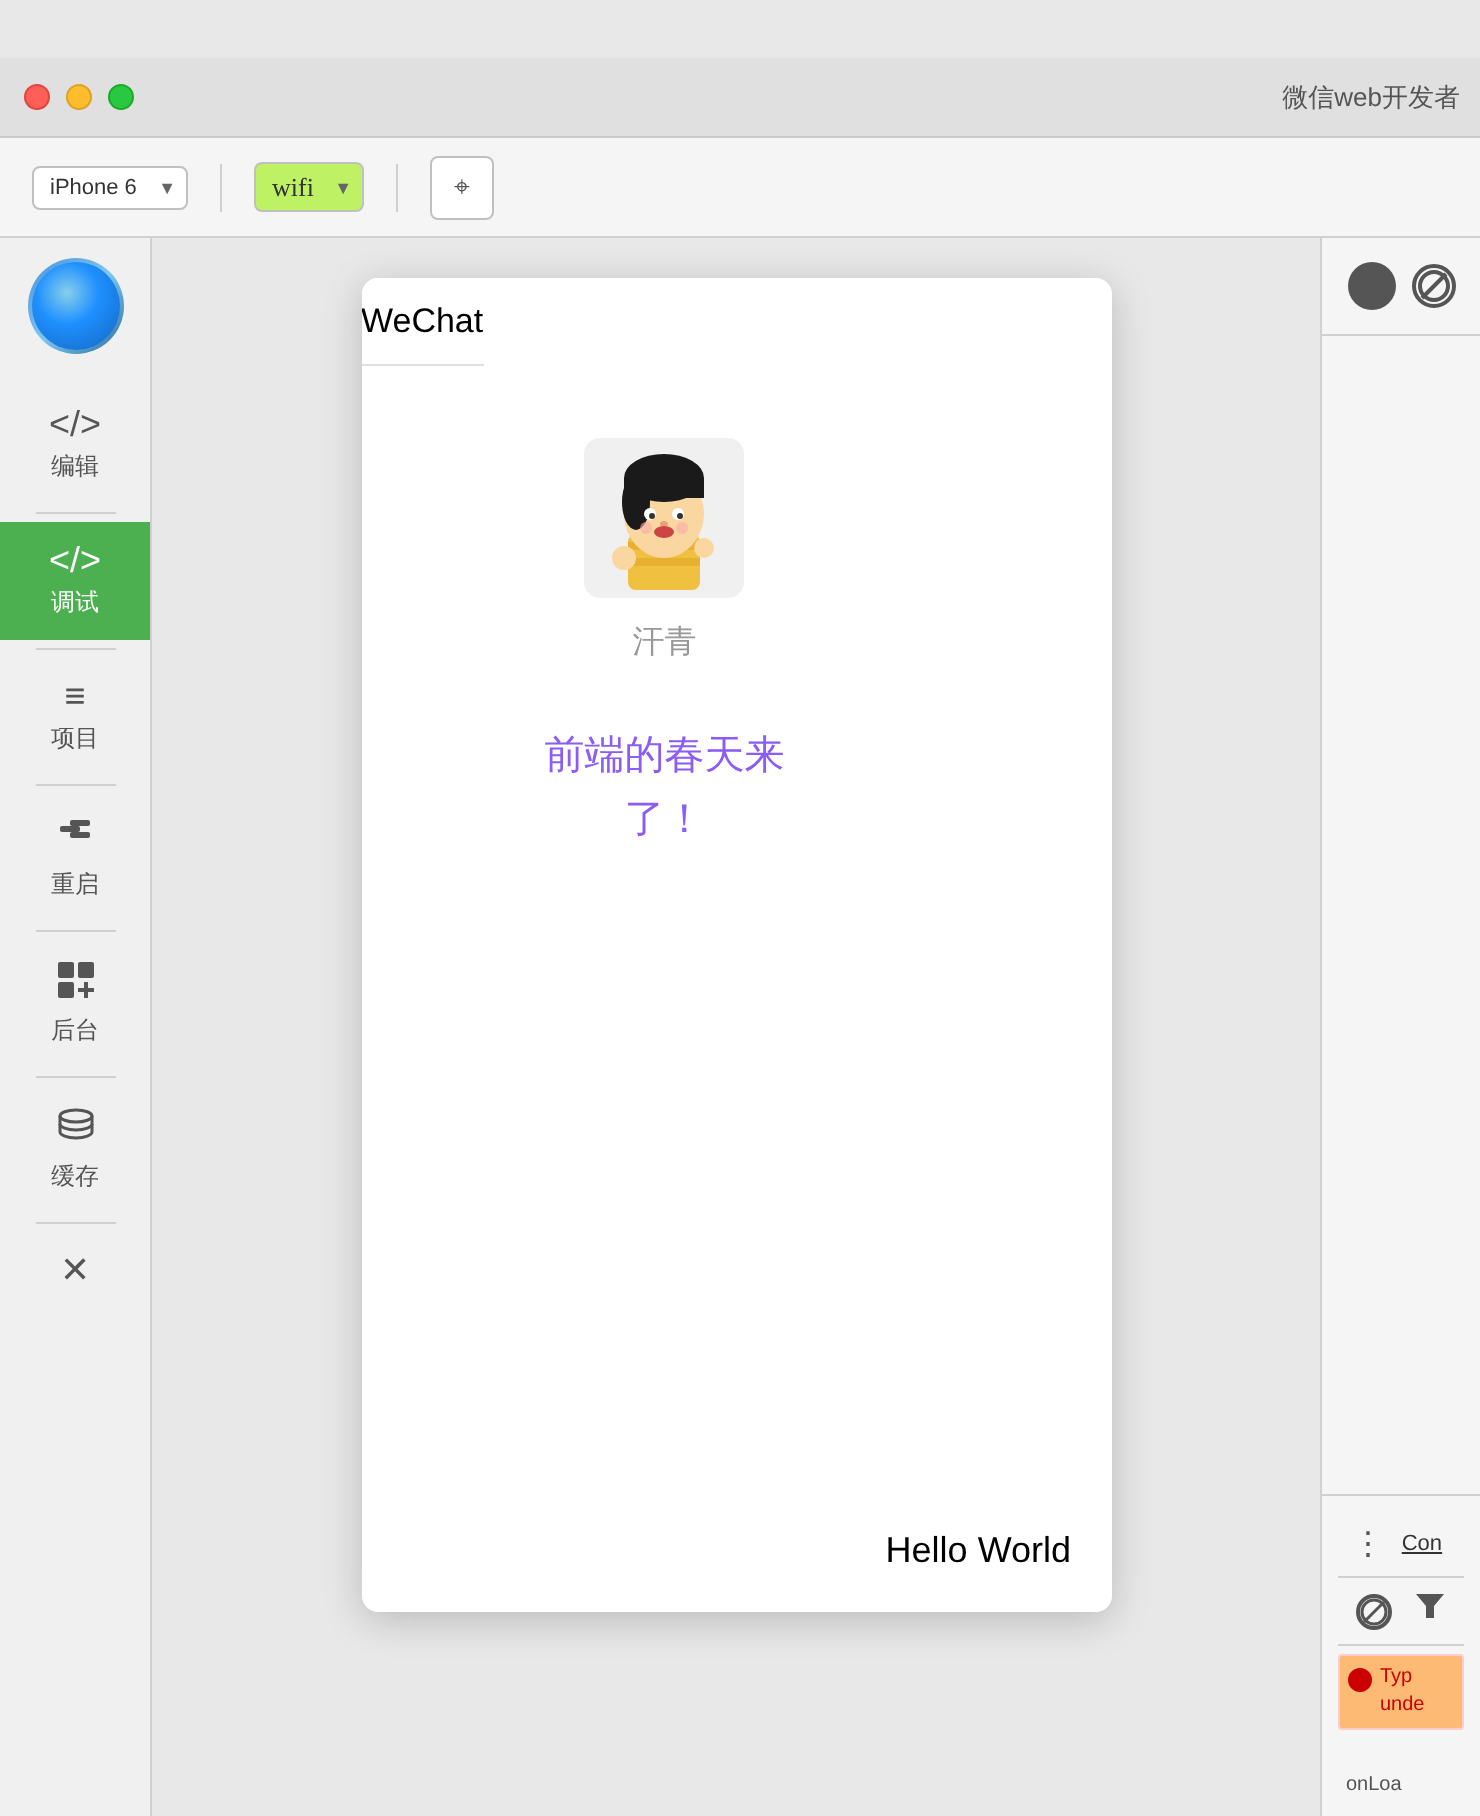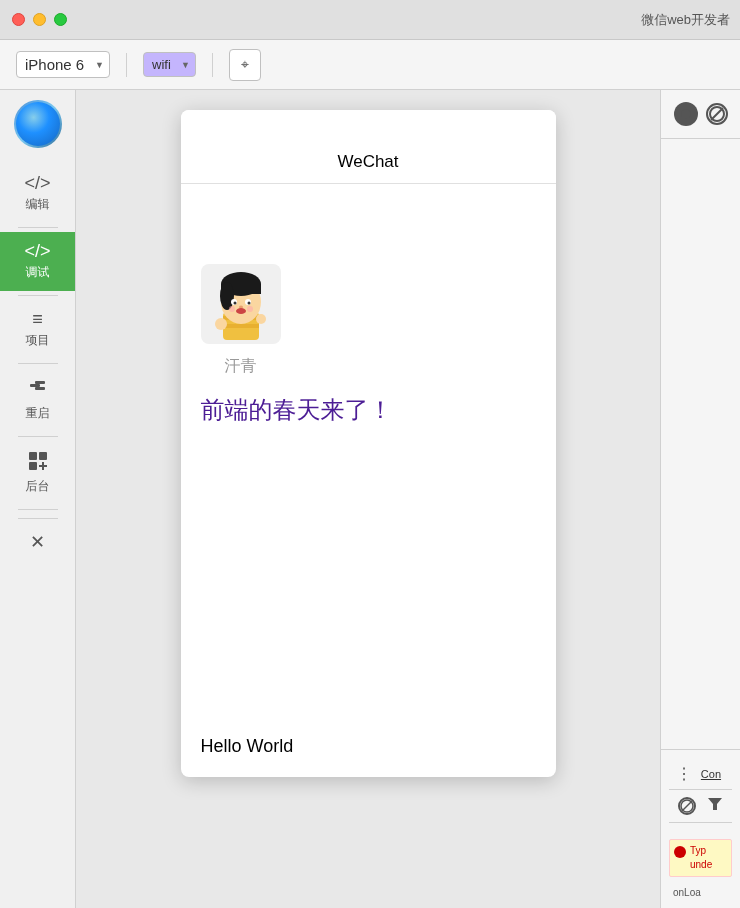--- a/index.html
+++ b/index.html
@@ -16,20 +16,21 @@
     
     .titlebar {
       height: 40px;
       background: #e0e0e0;
       display: flex;
       align-items: center;
       padding: 0 12px;
       flex-shrink: 0;
       border-bottom: 1px solid #c8c8c8;
       position: relative;
+      margin-top: 29px;
     }
     .titlebar-buttons {
       display: flex;
       gap: 8px;
       align-items: center;
     }
     .tb-btn {
       width: 13px;
       height: 13px;
       border-radius: 50%;
@@ -59,21 +60,21 @@
       align-items: center;
       padding: 0 16px;
       gap: 8px;
       flex-shrink: 0;
     }
     .device-select {
       background: white;
       border: 1px solid #c0c0c0;
       border-radius: 4px;
       padding: 4px 24px 4px 8px;
-      font-size: 15px;
+      font-size: 11px;
       color: #333;
       appearance: none;
       position: relative;
     }
     .select-wrapper {
       position: relative;
       display: inline-flex;
       align-items: center;
     }
     .select-wrapper::after {
@@ -97,27 +98,28 @@
     }
     .wifi-select-wrapper::after {
       content: "▼";
       font-size: 9px;
       color: #666;
       position: absolute;
       right: 6px;
       pointer-events: none;
     }
     .wifi-select {
-      background: #c4b5fd;
+      background: #bef264;
       border: 1px solid #c0c0c0;
       border-radius: 4px;
       padding: 4px 24px 4px 8px;
       font-size: 13px;
       color: #333;
       appearance: none;
+      font-family: Liberation Serif, serif;
     }
     .toolbar-icon-btn {
       width: 32px;
       height: 32px;
       display: flex;
       align-items: center;
       justify-content: center;
       border: 1px solid #c0c0c0;
       border-radius: 4px;
       background: white;
@@ -213,21 +215,20 @@
       background: #e8e8e8;
       overflow-y: auto;
     }
     .phone-frame {
       width: 375px;
       min-height: 667px;
       background: white;
       border-radius: 8px;
       box-shadow: 0 4px 20px rgba(0,0,0,0.2);
       display: flex;
-      flex-direction: column;
       overflow: hidden;
     }
     .phone-status-bar {
       height: 30px;
       background: white;
       display: flex;
       align-items: center;
       justify-content: center;
       border-bottom: none;
       flex-shrink: 0;
@@ -243,23 +244,23 @@
     }
     .phone-title-text {
       font-size: 17px;
       font-weight: 500;
       color: #000;
     }
     .phone-content {
       flex: 1;
       display: flex;
       flex-direction: column;
-      align-items: flex-start;
+      align-items: center;
       padding: 40px 20px;
-      gap: 4px;
+      gap: 20px;
     }
     .phone-avatar-container {
       display: flex;
       flex-direction: column;
       align-items: center;
       gap: 12px;
       margin-top: 40px;
     }
     .phone-avatar-img {
       width: 80px;
@@ -274,22 +275,22 @@
     
     .phone-username {
       font-size: 16px;
       color: #999;
     }
     .phone-message {
       text-align: center;
       margin-top: 10px;
     }
     .phone-message p {
-      font-size: 24px;
-      color: #4c1d95;
+      font-size: 20px;
+      color: #8b5cf6;
       font-weight: 500;
       line-height: 1.6;
     }
     .phone-footer {
       margin-top: auto;
       padding: 20px;
       font-size: 18px;
       color: #000;
     }
 
@@ -346,43 +347,43 @@
       color: #333;
       padding: 2px 4px;
       cursor: pointer;
       text-decoration: underline;
     }
     .error-row {
       display: flex;
       align-items: flex-start;
       gap: 4px;
       padding: 4px;
-      background: #fef9c3;
+      background: #fdba74;
       border: 1px solid #ffcccc;
       border-radius: 2px;
-      margin-top: 16px;
+      margin-top: 4px;
     }
     .error-dot {
       width: 12px;
       height: 12px;
       border-radius: 50%;
       background: #cc0000;
       flex-shrink: 0;
       margin-top: 2px;
     }
     .error-text {
       font-size: 10px;
       color: #cc0000;
       line-height: 1.4;
     }
     .onload-text {
       font-size: 10px;
       color: #555;
       padding: 2px 4px;
-      margin-top: 8px;
+      margin-top: 20px;
     }
   </style>
 </head>
 <body>
 
 <div class="titlebar">
   <div class="titlebar-buttons">
     <span class="tb-btn close"></span>
     <span class="tb-btn minimize"></span>
     <span class="tb-btn maximize"></span>
@@ -461,20 +462,30 @@
           <rect x="1" y="11" width="8" height="8" rx="1" fill="#555"></rect>
           <line x1="11" y1="15" x2="19" y2="15" stroke="#555" stroke-width="2"></line>
           <line x1="15" y1="11" x2="15" y2="19" stroke="#555" stroke-width="2"></line>
         </svg>
       </span>
       <span class="sidebar-label">后台</span>
     </div>
 
     <div class="sidebar-divider"></div>
 
+    <div class="sidebar-item">
+      <span class="sidebar-icon">
+        <svg width="20" height="20" viewBox="0 0 20 20" fill="none">
+          <ellipse cx="10" cy="5" rx="8" ry="3" stroke="#555" stroke-width="1.5" fill="none"></ellipse>
+          <path d="M2 5 v4 c0 1.5 3.5 3 8 3 s8-1.5 8-3 V5" stroke="#555" stroke-width="1.5" fill="none"></path>
+          <path d="M2 9 v4 c0 1.5 3.5 3 8 3 s8-1.5 8-3 V9" stroke="#555" stroke-width="1.5" fill="none"></path>
+        </svg>
+      </span>
+      <span class="sidebar-label">缓存</span>
+    </div>
 
     <div class="sidebar-divider"></div>
 
     <div class="sidebar-item">
       <span class="sidebar-icon">✕</span>
     </div>
   </div>
 
   <div class="content-area">
 

